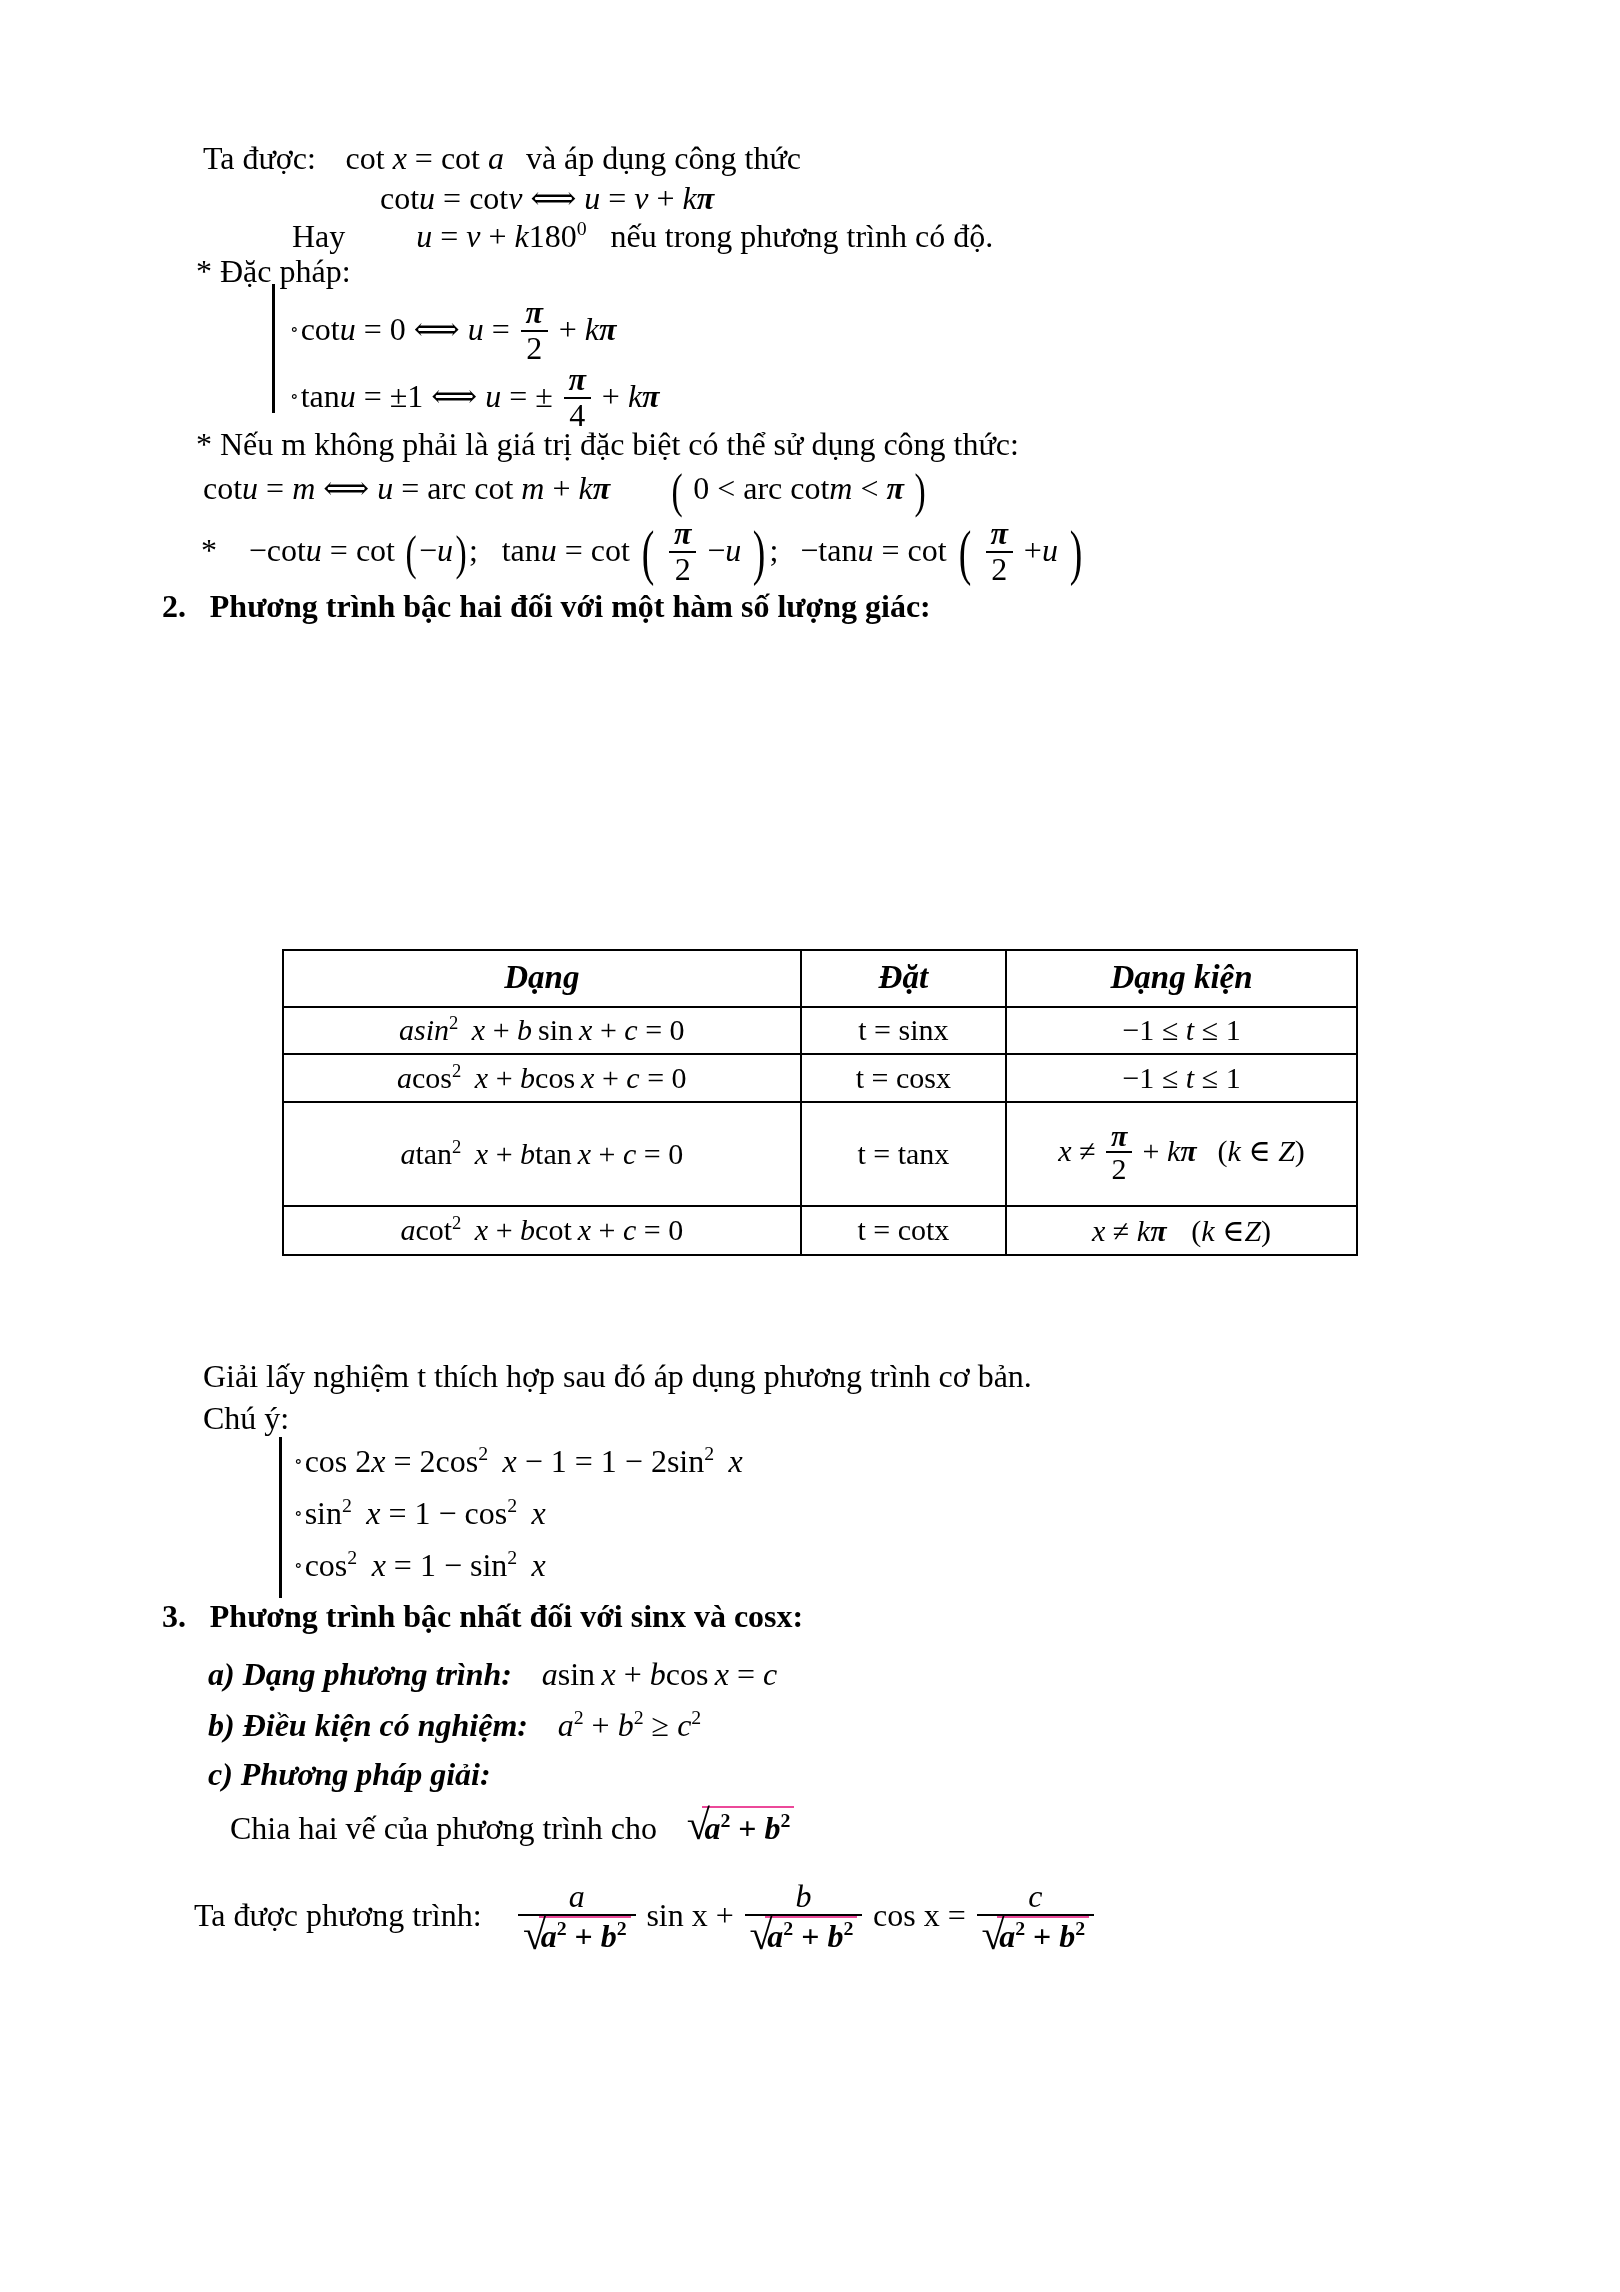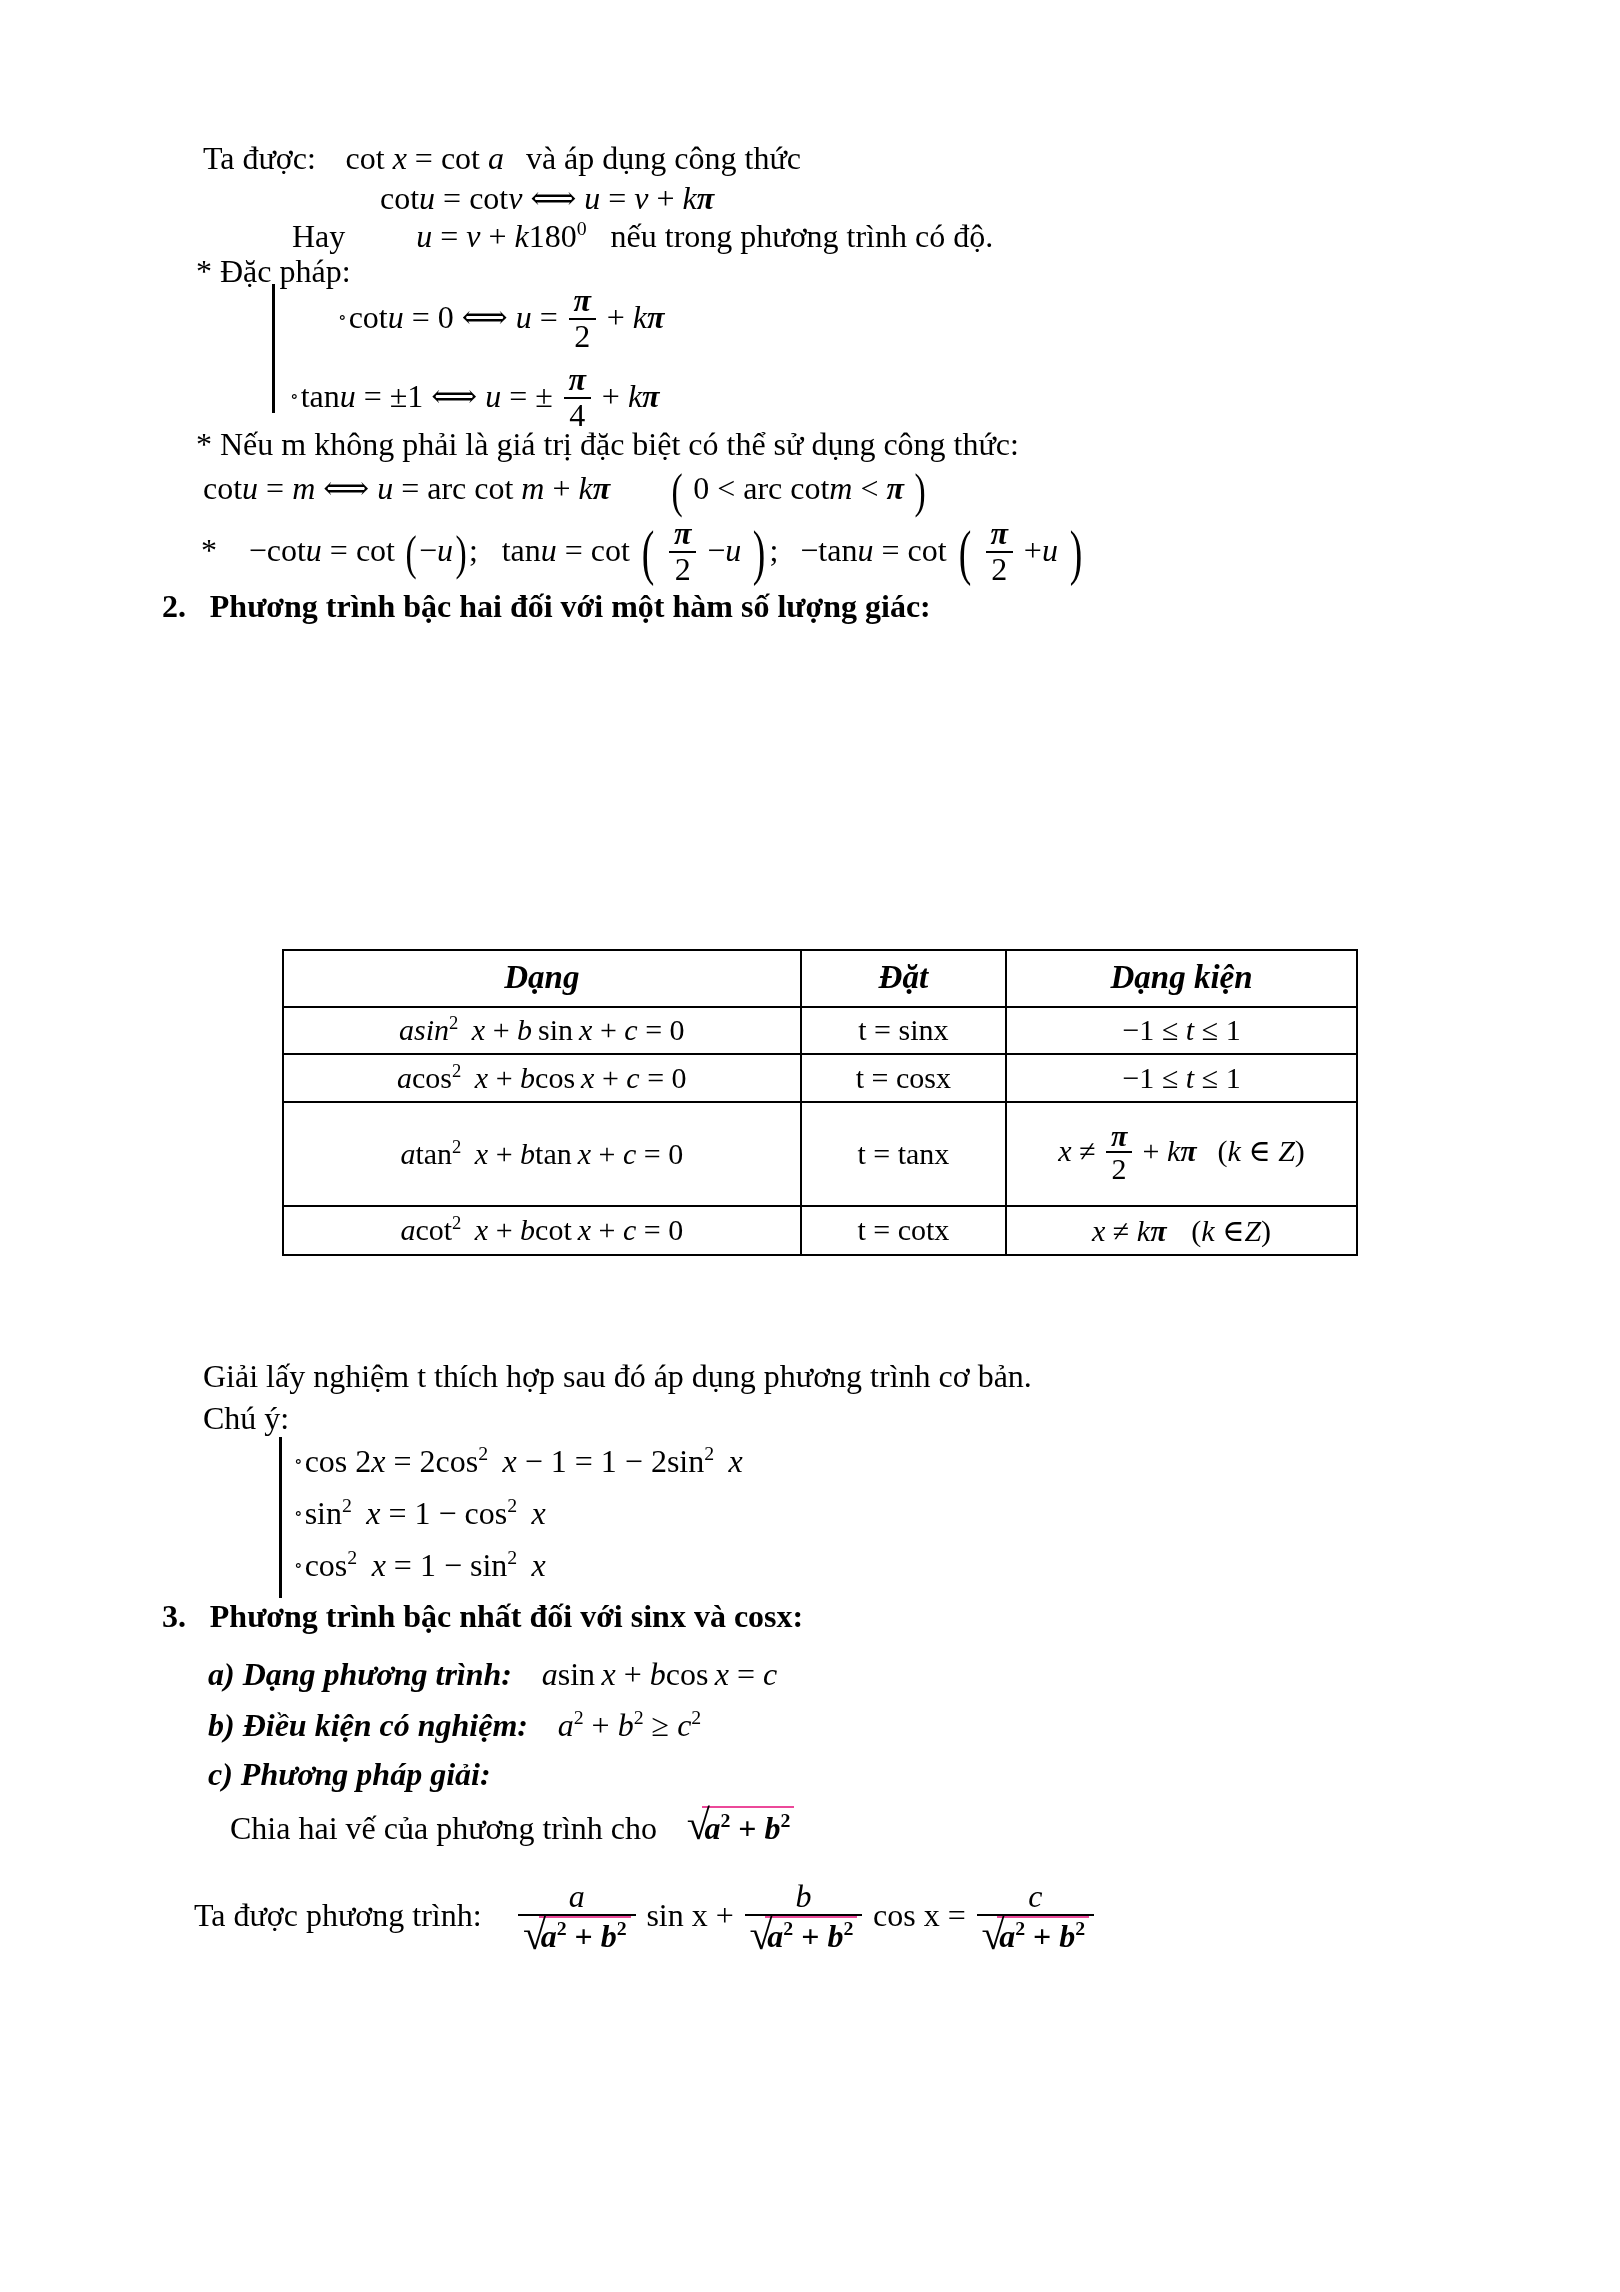--- a/index.html
+++ b/index.html
@@ -166,21 +166,21 @@
     <span class="mi">u</span><span class="mo"> = </span><span class="mi">v</span>
     <span class="mo"> + </span><span class="mi">k</span><span class="mn">180</span><sup class="pwn">0</sup>
     <span style="display:inline-block;width:7.8px;"></span>
     <span>nếu trong phương trình có độ.</span>
   </div>
 
   <div class="t body-text" style="left:196px; top:253px;">* Đặc pháp:</div>
 
   <div class="vbar" style="left:272px; top:284px; height:129px;"></div>
 
-  <div class="t body-text" style="left:290px; top:286px;margin-left:48px;">
+  <div class="t body-text" style="left:290px; top:298px;">
     <span class="bullet-o">∘</span><span class="func">cot</span><span class="mi">u</span>
     <span class="mo"> = </span><span class="mn">0</span>
     <span class="mo"> ⟺ </span><span class="mi">u</span><span class="mo"> = </span>
     <span class="frac">
       <span class="num greek">π</span>
       <span class="den mn">2</span>
     </span>
     <span class="mo"> + </span><span class="mi">k</span><span class="greek">π</span>
   </div>
 

